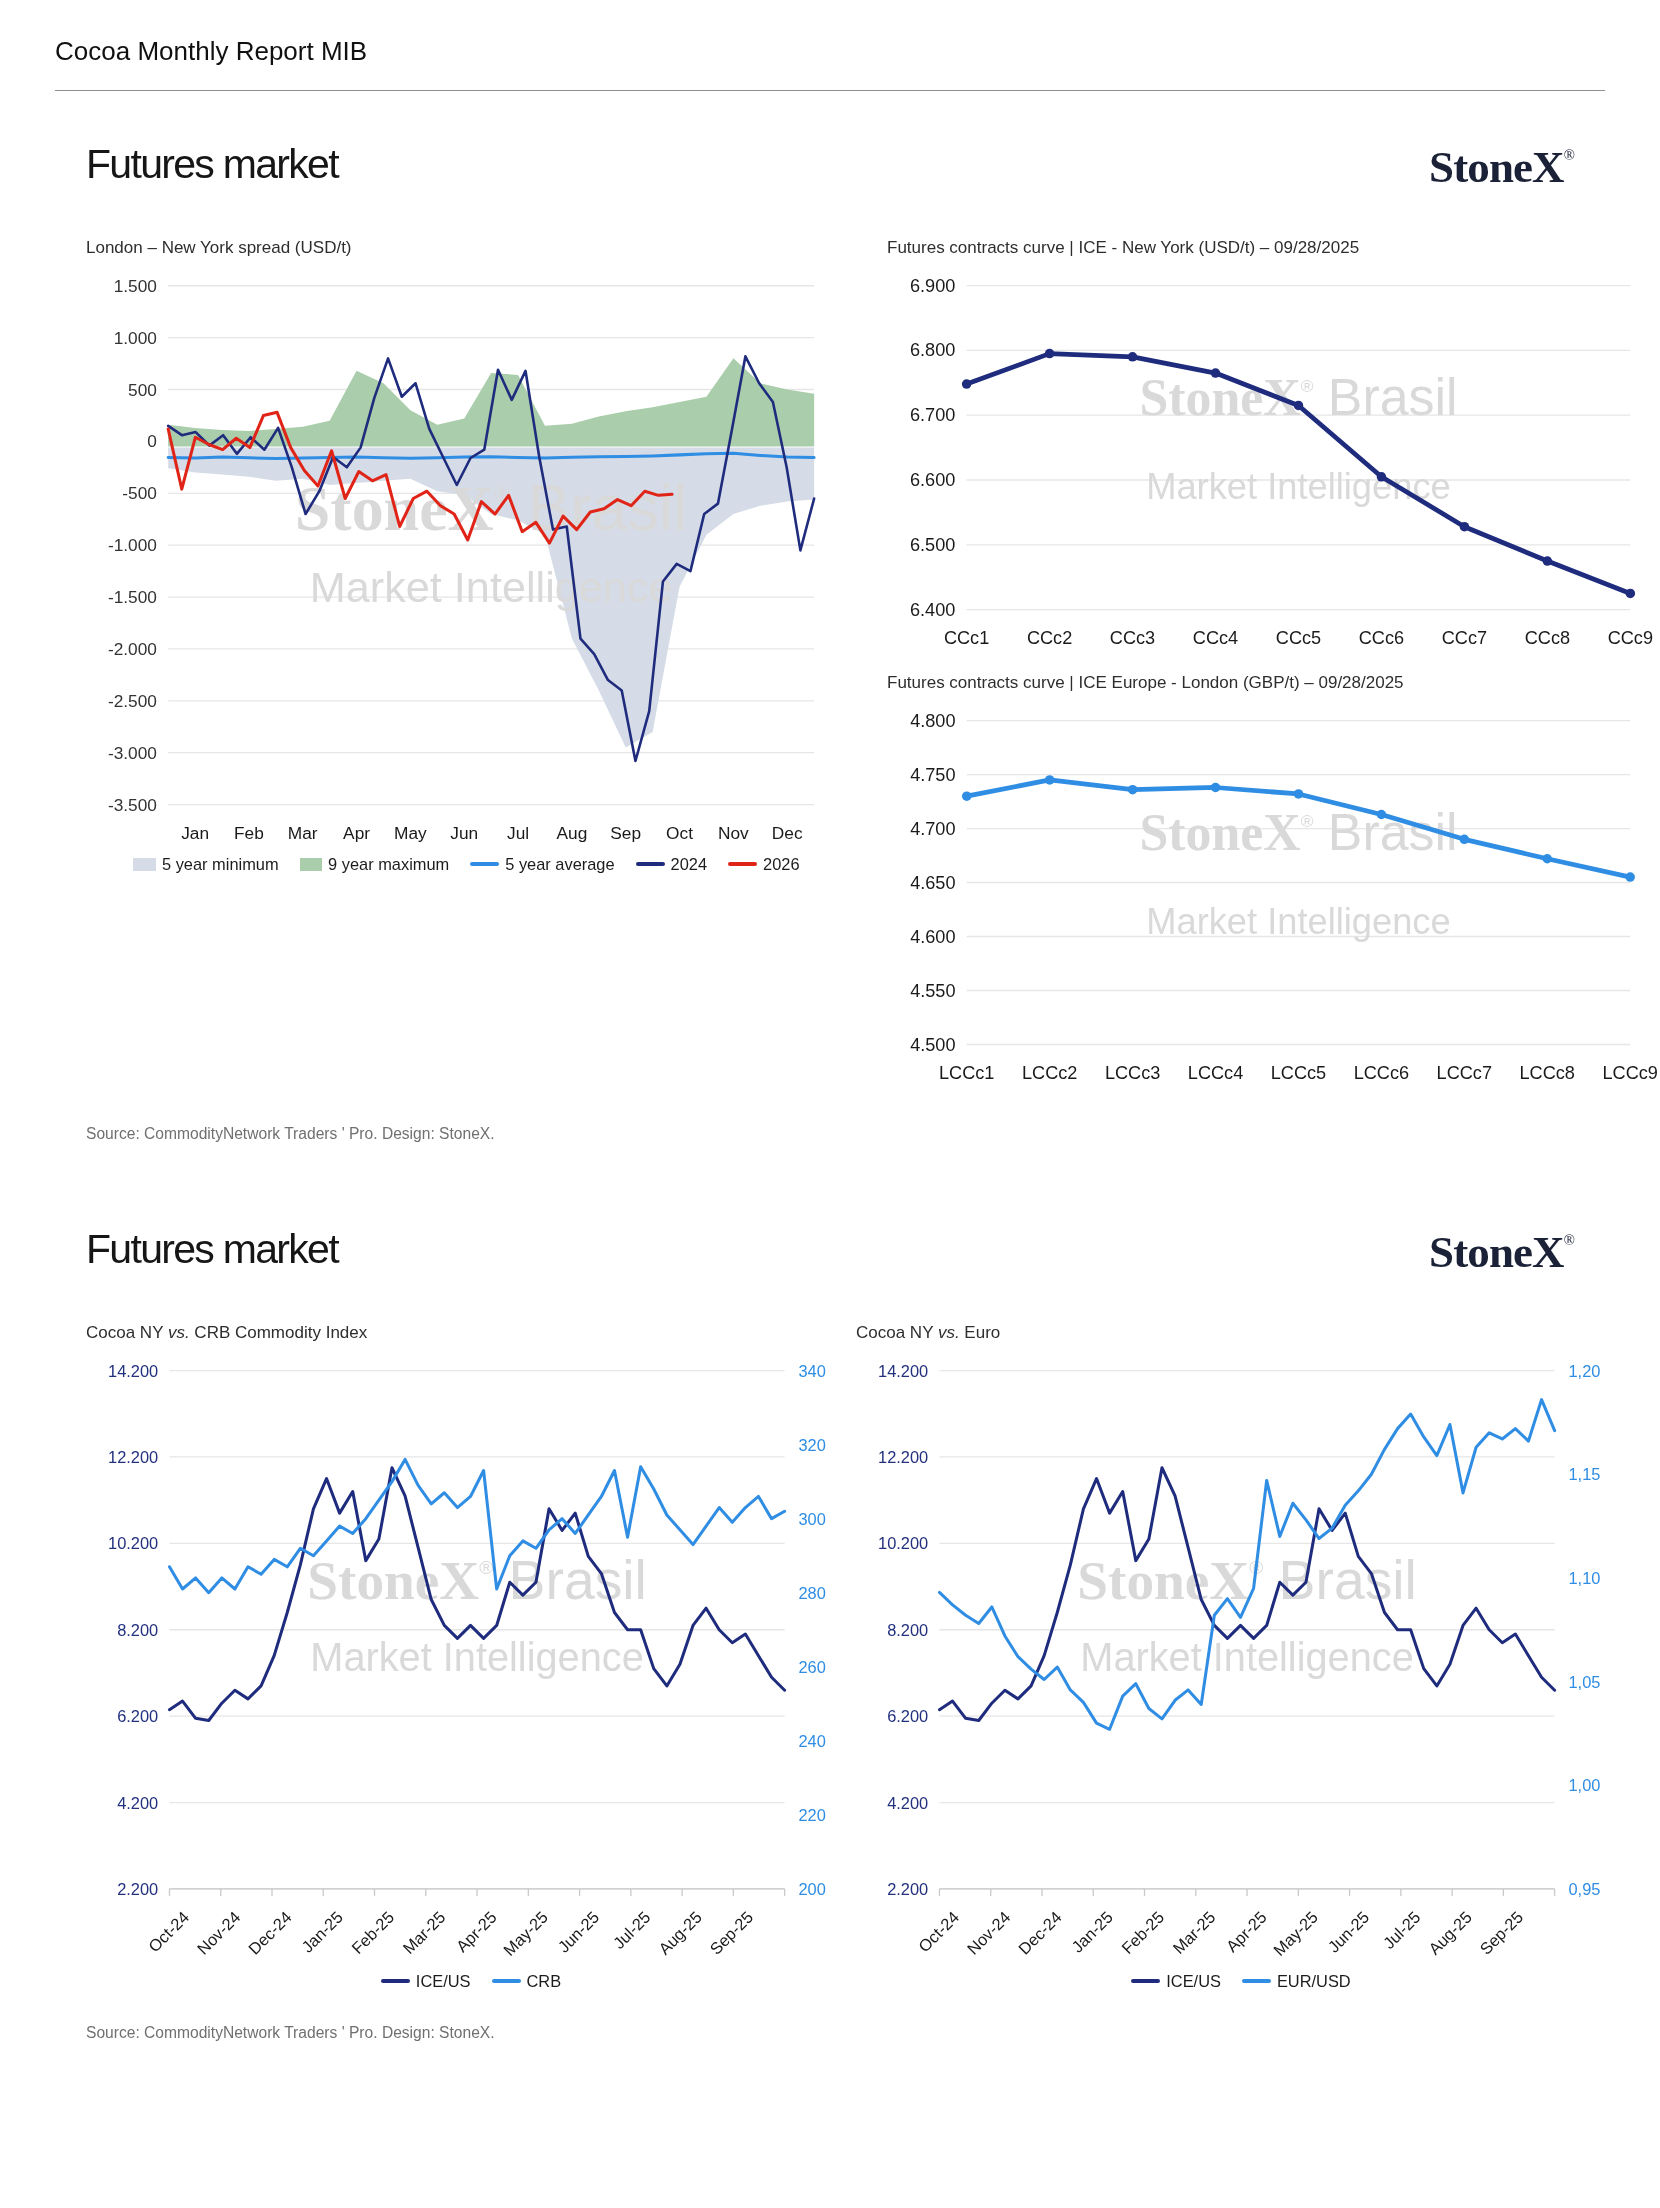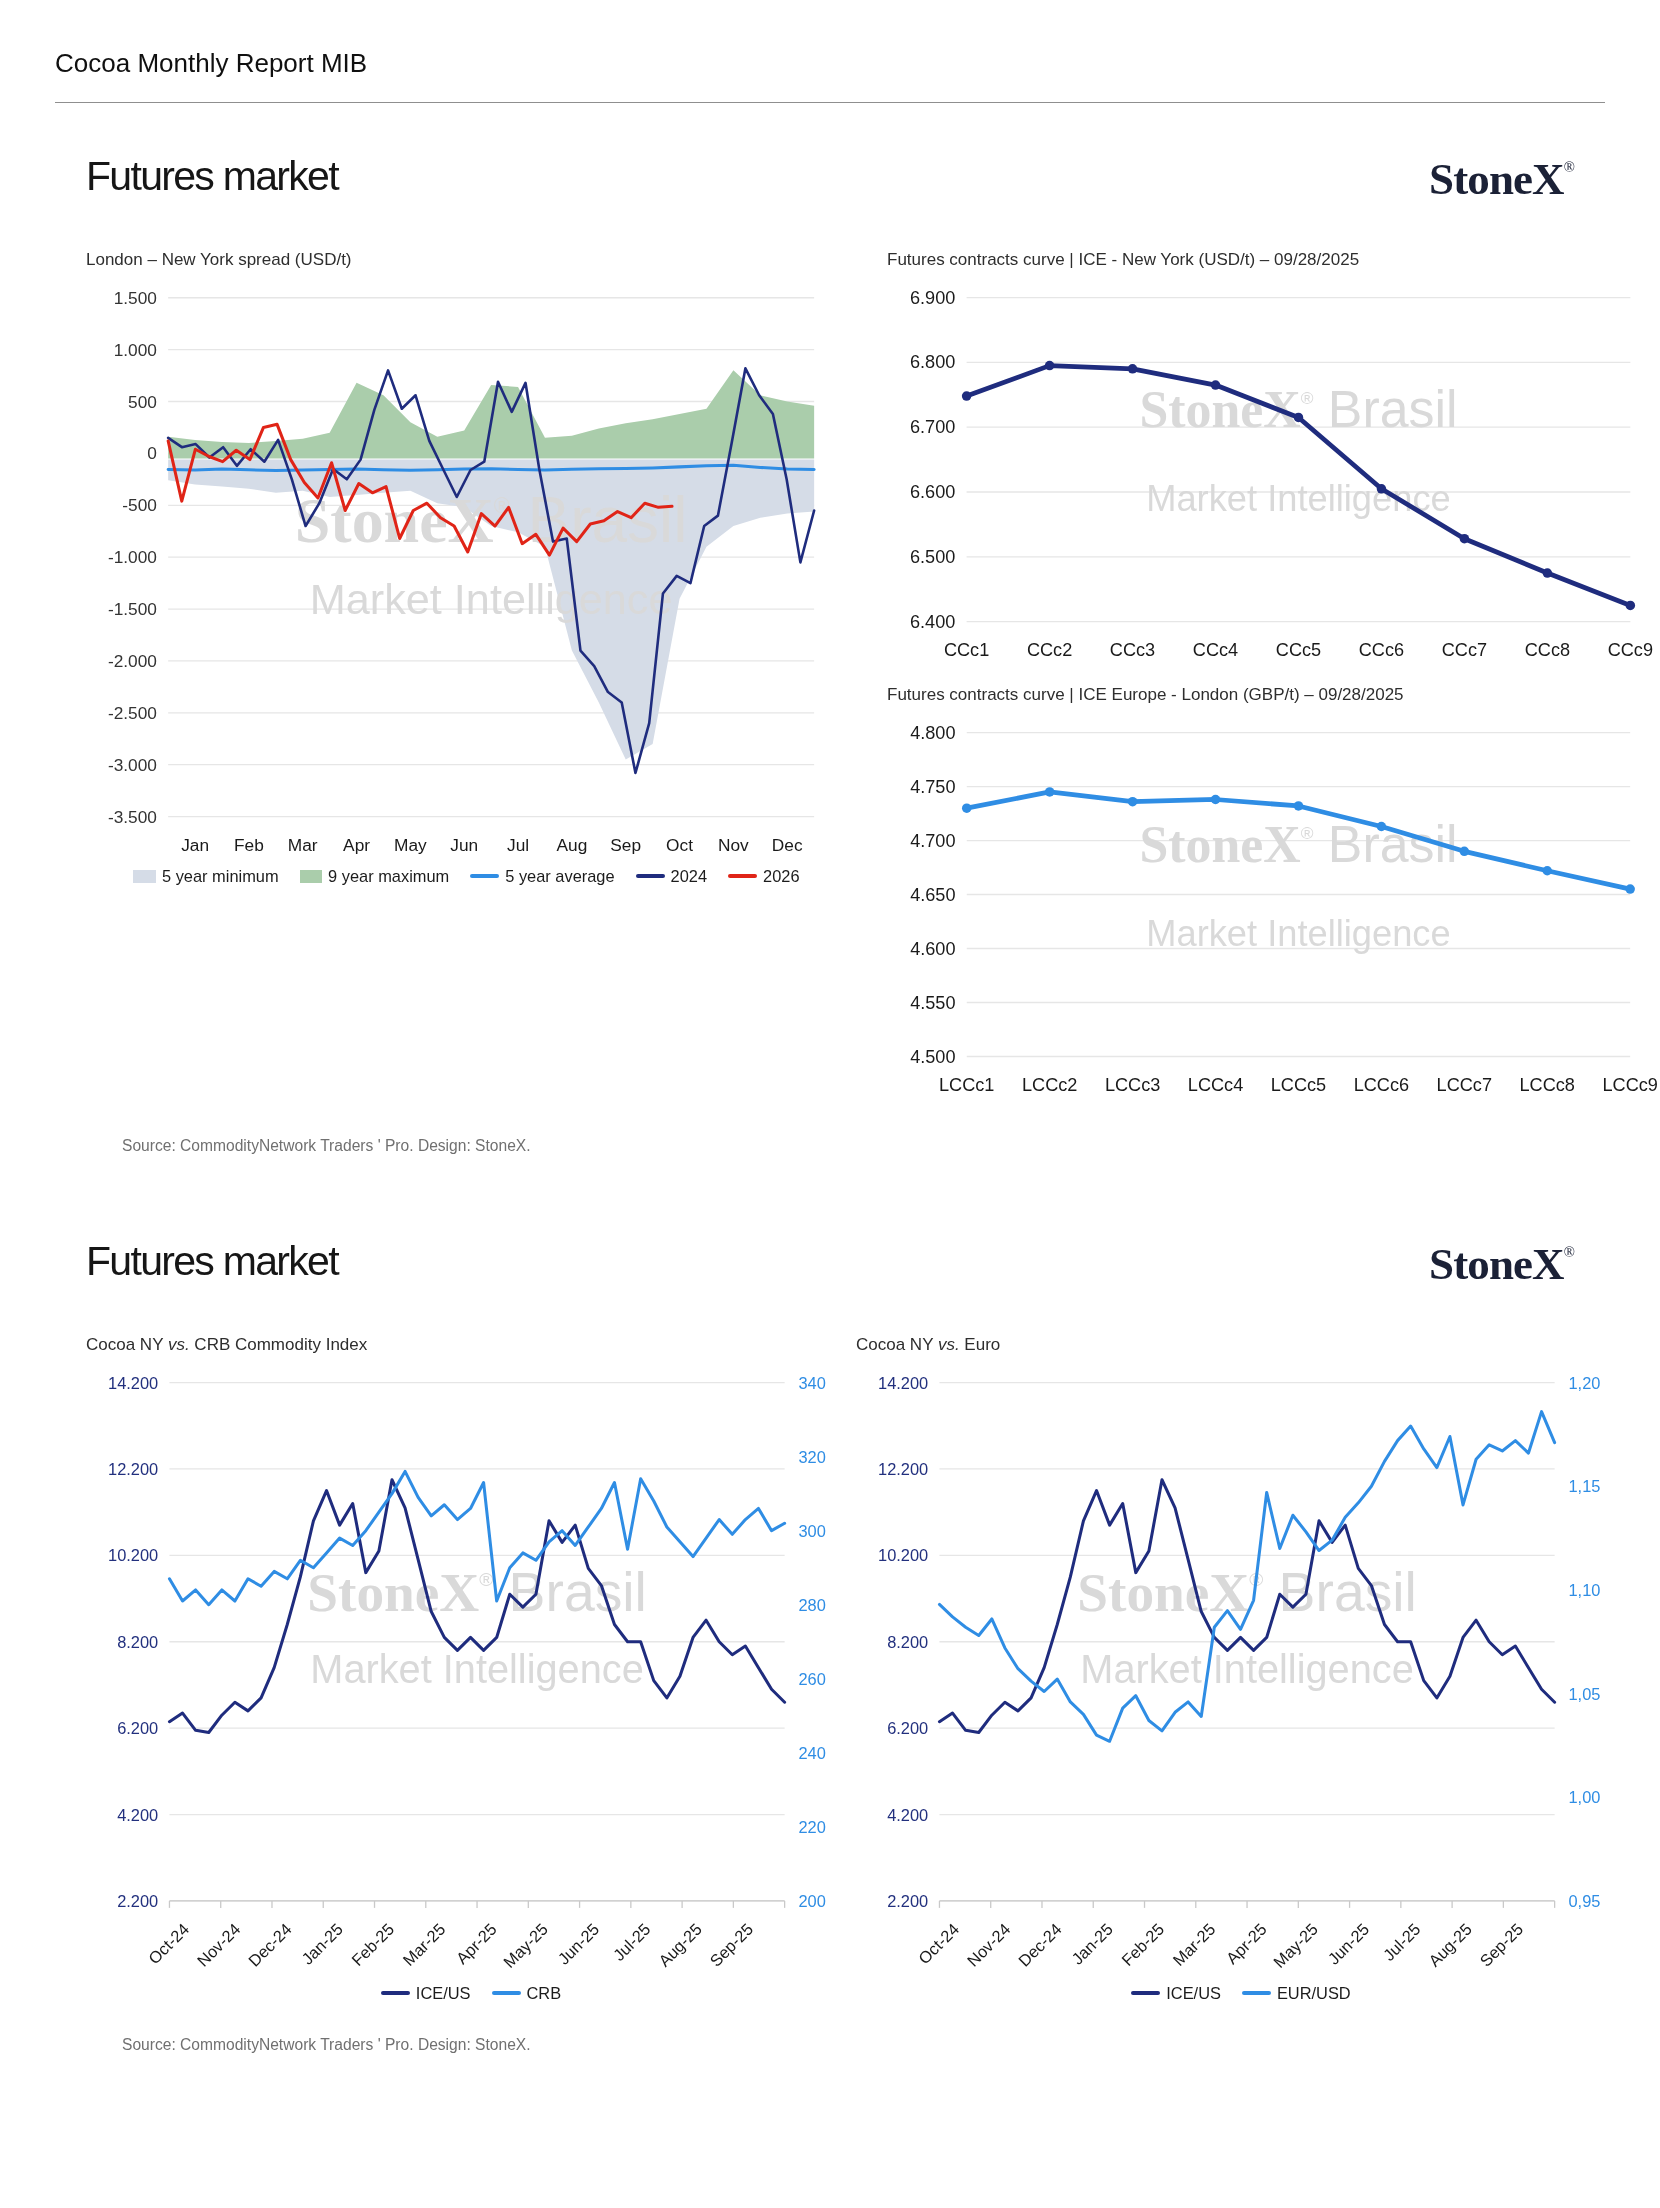--- a/index.html
+++ b/index.html
@@ -1,20 +1,20 @@
 <!DOCTYPE html>
 <html style="font-size:14px"><head>
 <meta charset="utf-8">
 <style>
   * { box-sizing: border-box; margin: 0; padding: 0; }
   body { width: 1660px; min-height: 2208px; background: #ffffff;
          font-family: "Liberation Sans", sans-serif; color: #1a1a1a; }
   .page { position: relative; width: 1660px; }
 
-  header { padding: 48px 55px 0; }
+  header { padding: 36px 55px 0; }
   .report-title { font-size: 26px; font-weight: 400; color: #101010; letter-spacing: 0; }
   .head-rule { border: none; border-top: 0.9px solid #8f8f8f; margin-top: 22.5px; }
 
   section { padding: 0 86px; }
   .sec1 { margin-top: 50px; }
   .sec2 { margin-top: 83px; }
 
   .sec-head { display: flex; justify-content: space-between; align-items: flex-start; }
   .sec-heading { font-size: 41px; font-weight: 400; letter-spacing: -1.7px; color: #161616; }
   .logo { font-family: "Liberation Serif", serif; font-weight: 700; font-size: 45px;
@@ -31,21 +31,21 @@
 
   svg { font-family: "Liberation Sans", sans-serif; display: block; }
 
   .legend-row { display: flex; justify-content: center; align-items: flex-start;
                 gap: 21px; font-size: 16.4px; color: #1c1c1c; margin-top: 7px; }
   .legend-item { display: inline-flex; align-items: center; }
   .sw { display: inline-block; margin-right: 6px; }
   .sw-fill { width: 22.5px; height: 13px; }
   .sw-line { width: 29px; height: 4.3px; border-radius: 2.6px; }
 
-  .source { color: #707070; font-size: 15.6px; margin-top: 33px; margin-left: 36px; }
+  .source { color: #707070; font-size: 15.6px; margin-top: 33px; }
 </style>
 </head>
 <body>
 
 <div class="page">
 
   <header>
     <div class="report-title">Cocoa Monthly Report MIB</div>
     <hr class="head-rule">
   </header>

